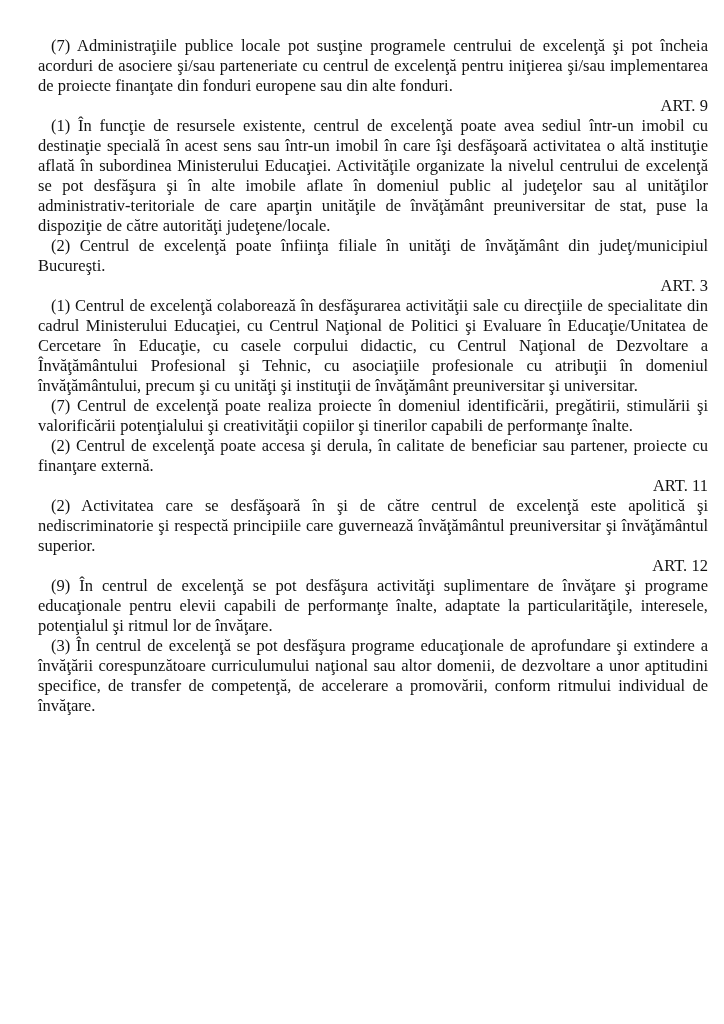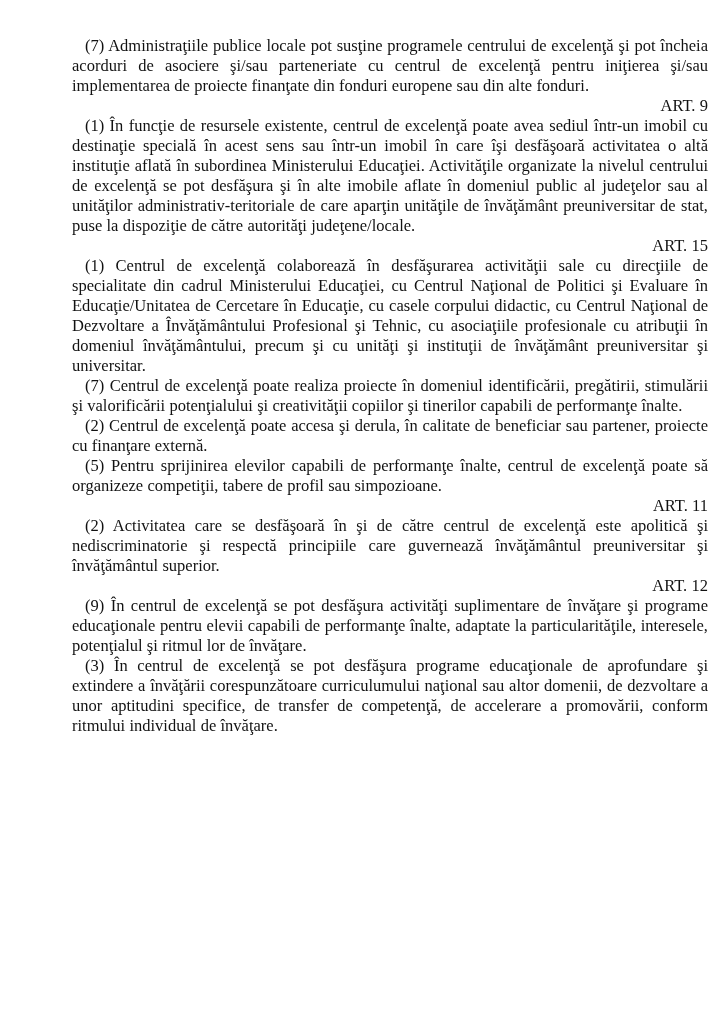--- a/index.html
+++ b/index.html
@@ -11,21 +11,21 @@
     width: 724px;
     height: 1024px;
     overflow: hidden;
     font-family: "Liberation Serif", "DejaVu Serif", serif;
   }
   .page {
     box-sizing: border-box;
     width: 724px;
     height: 1024px;
     background: #ffffff;
-    padding: 36px 16px 0 72px;
+    padding: 36px 16px 0 38px;
   }
   .doc p {
     margin: 0;
     padding: 0;
     font-size: 16.5px;
     line-height: 20px;
     color: #121212;
     text-align: justify;
     text-indent: 13px;
     word-spacing: 0.01em;
@@ -37,24 +37,24 @@
   }
 </style>
 </head>
 <body>
 
 <main class="page">
   <div class="doc">
     <p>(7) Administraţiile publice locale pot susţine programele centrului de excelenţă şi pot încheia acorduri de asociere şi/sau parteneriate cu centrul de excelenţă pentru iniţierea şi/sau implementarea de proiecte finanţate din fonduri europene sau din alte fonduri.</p>
     <p class="article-heading">ART. 9</p>
     <p>(1) În funcţie de resursele existente, centrul de excelenţă poate avea sediul într-un imobil cu destinaţie specială în acest sens sau într-un imobil în care îşi desfăşoară activitatea o altă instituţie aflată în subordinea Ministerului Educaţiei. Activităţile organizate la nivelul centrului de excelenţă se pot desfăşura şi în alte imobile aflate în domeniul public al judeţelor sau al unităţilor administrativ-teritoriale de care aparţin unităţile de învăţământ preuniversitar de stat, puse la dispoziţie de către autorităţi judeţene/locale.</p>
-    <p class="article-heading">ART. 15</p>
+    <p>(2) Centrul de excelenţă poate înfiinţa filiale în unităţi de învăţământ din judeţ/municipiul Bucureşti.</p>
+    <p class="article-heading">ART. 3</p>
     <p>(1) Centrul de excelenţă colaborează în desfăşurarea activităţii sale cu direcţiile de specialitate din cadrul Ministerului Educaţiei, cu Centrul Naţional de Politici şi Evaluare în Educaţie/Unitatea de Cercetare în Educaţie, cu casele corpului didactic, cu Centrul Naţional de Dezvoltare a Învăţământului Profesional şi Tehnic, cu asociaţiile profesionale cu atribuţii în domeniul învăţământului, precum şi cu unităţi şi instituţii de învăţământ preuniversitar şi universitar.</p>
     <p>(7) Centrul de excelenţă poate realiza proiecte în domeniul identificării, pregătirii, stimulării şi valorificării potenţialului şi creativităţii copiilor şi tinerilor capabili de performanţe înalte.</p>
     <p>(2) Centrul de excelenţă poate accesa şi derula, în calitate de beneficiar sau partener, proiecte cu finanţare externă.</p>
-    <p>(5) Pentru sprijinirea elevilor capabili de performanţe înalte, centrul de excelenţă poate să organizeze competiţii, tabere de profil sau simpozioane.</p>
     <p class="article-heading">ART. 11</p>
     <p>(2) Activitatea care se desfăşoară în şi de către centrul de excelenţă este apolitică şi nediscriminatorie şi respectă principiile care guvernează învăţământul preuniversitar şi învăţământul superior.</p>
     <p class="article-heading">ART. 12</p>
     <p>(9) În centrul de excelenţă se pot desfăşura activităţi suplimentare de învăţare şi programe educaţionale pentru elevii capabili de performanţe înalte, adaptate la particularităţile, interesele, potenţialul şi ritmul lor de învăţare.</p>
     <p>(3) În centrul de excelenţă se pot desfăşura programe educaţionale de aprofundare şi extindere a învăţării corespunzătoare curriculumului naţional sau altor domenii, de dezvoltare a unor aptitudini specifice, de transfer de competenţă, de accelerare a promovării, conform ritmului individual de învăţare.</p>
   </div>
 </main>
 
 </body></html>

